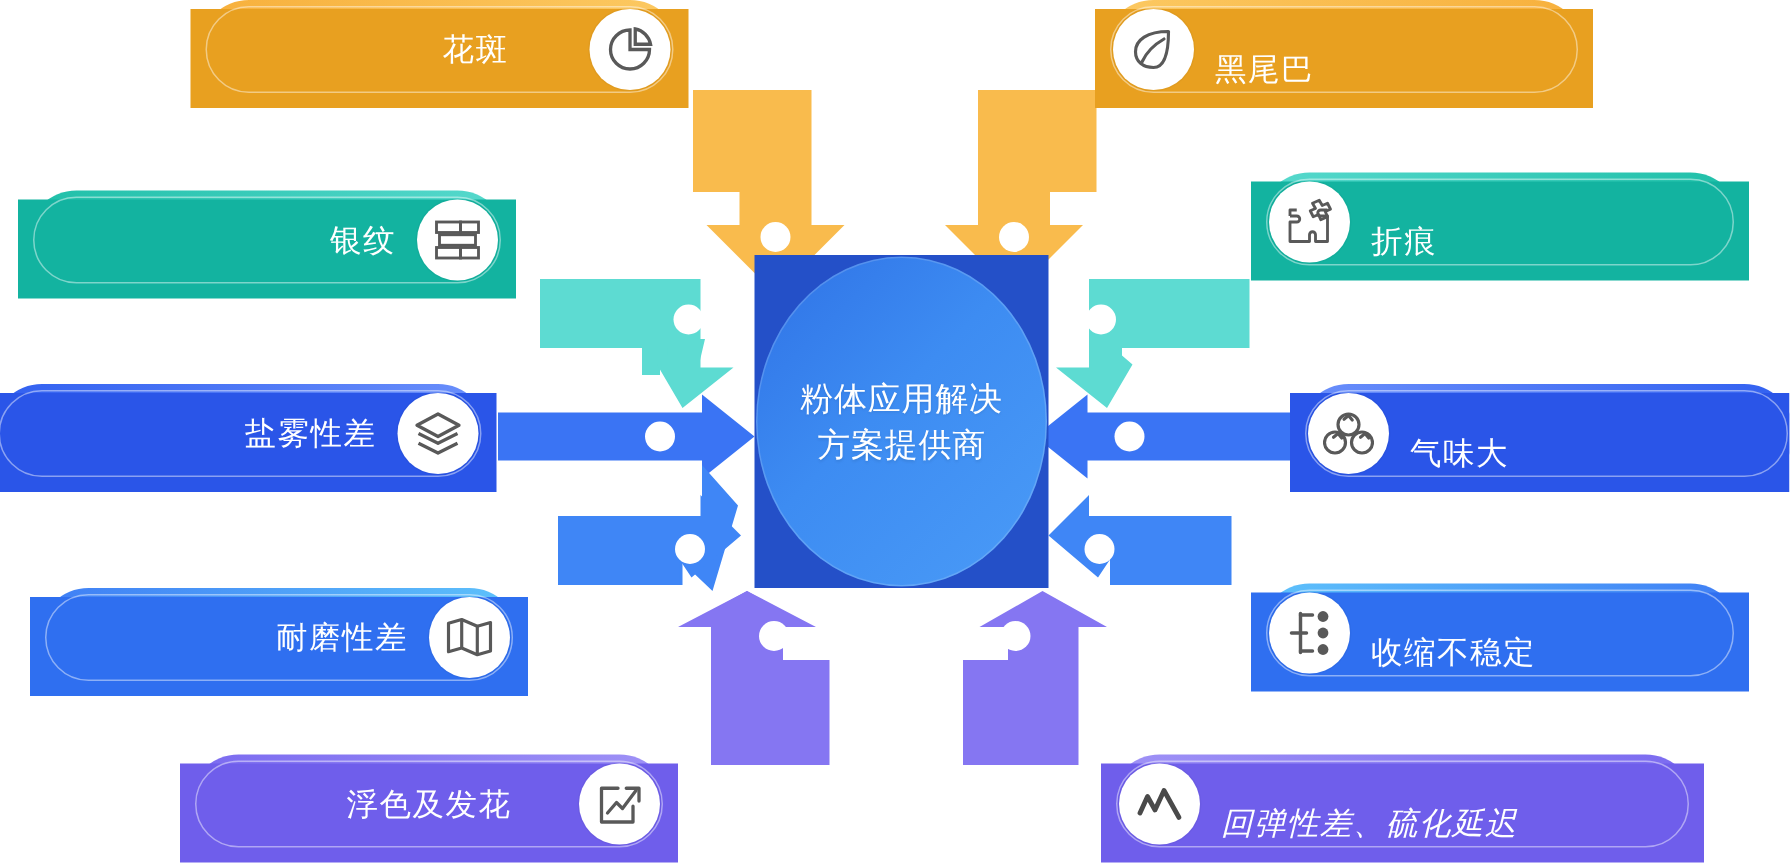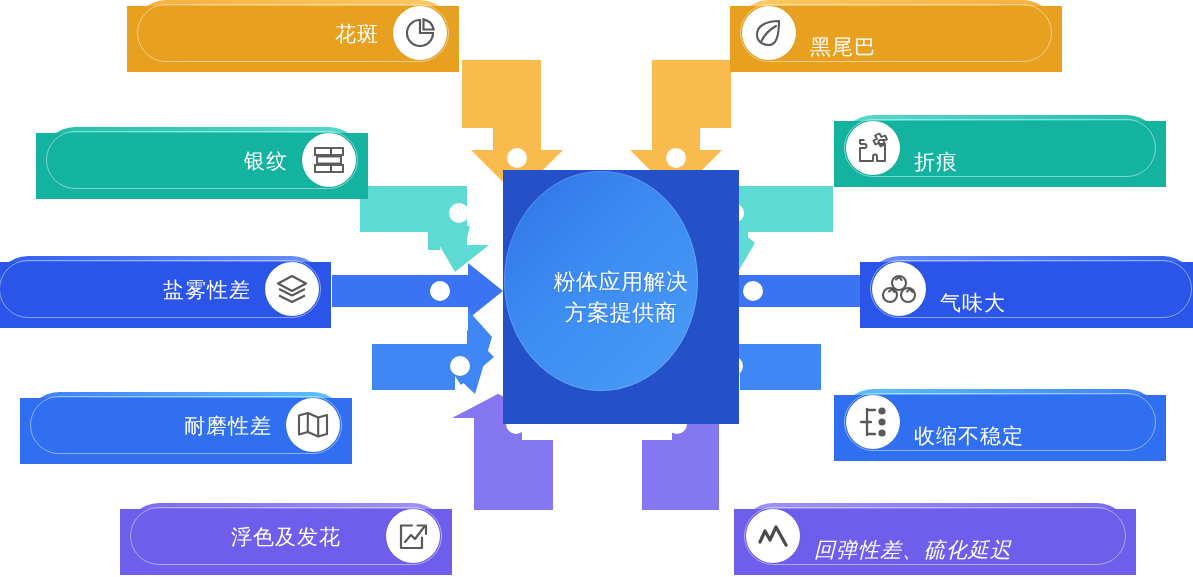--- a/index.html
+++ b/index.html
@@ -26,25 +26,24 @@
     height: 577px;
     z-index: 1;
   }
   
   .center-node {
     position: absolute;
     z-index: 3;
     left: 503px;
     top: 170px;
     width: 196px;
-    height: 254px;
+    height: 222px;
     background:
       radial-gradient(ellipse 96px 110px at 50% 50%, #3a8df0 0%, #2f7ce8 55%, #2a6fe0 72%, #2450c8 73%, #2450c8 100%);
     overflow: hidden;
-    padding-left: 40px;
   }
   .center-node .disc {
     position: absolute;
     left: 1px; top: 1px;
     width: 194px; height: 220px;
     border-radius: 50%;
     background: linear-gradient(135deg, #2f72e6 0%, #3d8cf2 45%, #4a9bf7 100%);
     box-shadow: inset 0 0 0 1px rgba(255,255,255,0.16);
   }
   .center-node .label {
@@ -177,33 +176,33 @@
       <circle cx="677" cy="424" r="10" fill="#ffffff"></circle>
     </g>
   </svg>
 
   <div class="center-node">
     <div class="disc"></div>
     <div class="label">粉体应用解决
 方案提供商</div>
   </div>
 
-  <div class="pill left" style="left:133px; top:0px; width:320px; background:linear-gradient(90deg,#f7b03c,#fcc962);">
+  <div class="pill left" style="left:133px; top:0px; width:320px; background:linear-gradient(90deg,#f7b03c,#fcc962);gap:40px;">
     <div class="shadow-plate" style="background:#e8a020;"></div>
     <div class="inner-ring"></div>
     <span class="pill-label">花斑</span>
     <span class="badge">
       <svg width="34" height="34" viewBox="0 0 34 34" fill="none" stroke="#595959" stroke-width="2.2">
         <path d="M17 4a13 13 0 1 0 13 13H17Z"></path>
         <path d="M20.5 3.3A13 13 0 0 1 30.7 13.5H20.5Z"></path>
       </svg>
     </span>
   </div>
 
-  <div class="pill left" style="left:42px; top:127px; width:320px; background:linear-gradient(90deg,#1fbfa8,#57d9cd);text-align:center;">
+  <div class="pill left" style="left:18px; top:127px; width:320px; background:linear-gradient(90deg,#1fbfa8,#57d9cd);text-align:center;">
     <div class="shadow-plate" style="background:#13b3a0;"></div>
     <div class="inner-ring"></div>
     <span class="pill-label">银纹</span>
     <span class="badge">
       <svg width="34" height="30" viewBox="0 0 34 30" fill="none" stroke="#595959" stroke-width="1.9">
         <rect x="3" y="3" width="16" height="7"></rect>
         <rect x="19" y="3" width="12" height="7"></rect>
         <rect x="5" y="11.5" width="24" height="7"></rect>
         <rect x="3" y="20" width="16" height="7"></rect>
         <rect x="19" y="20" width="12" height="7"></rect>

